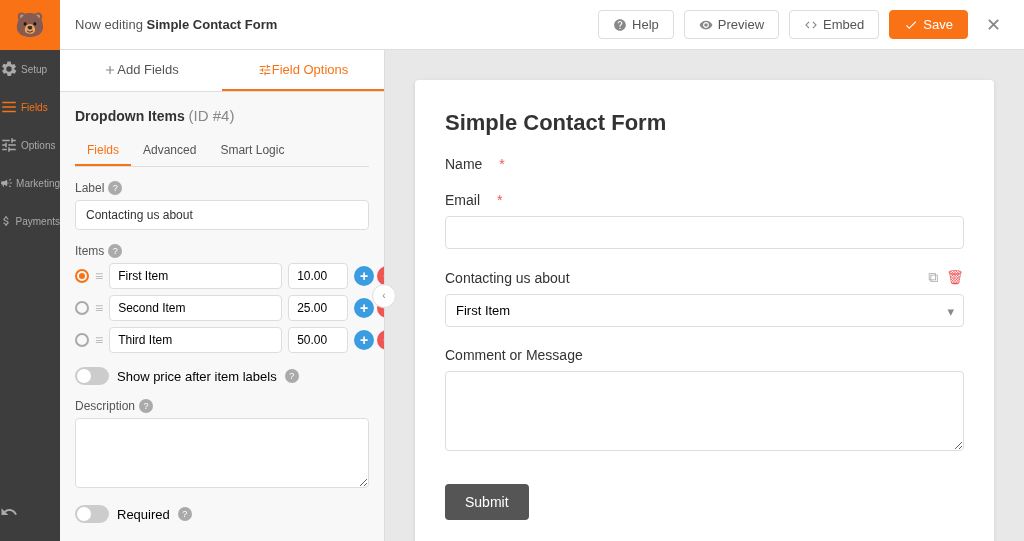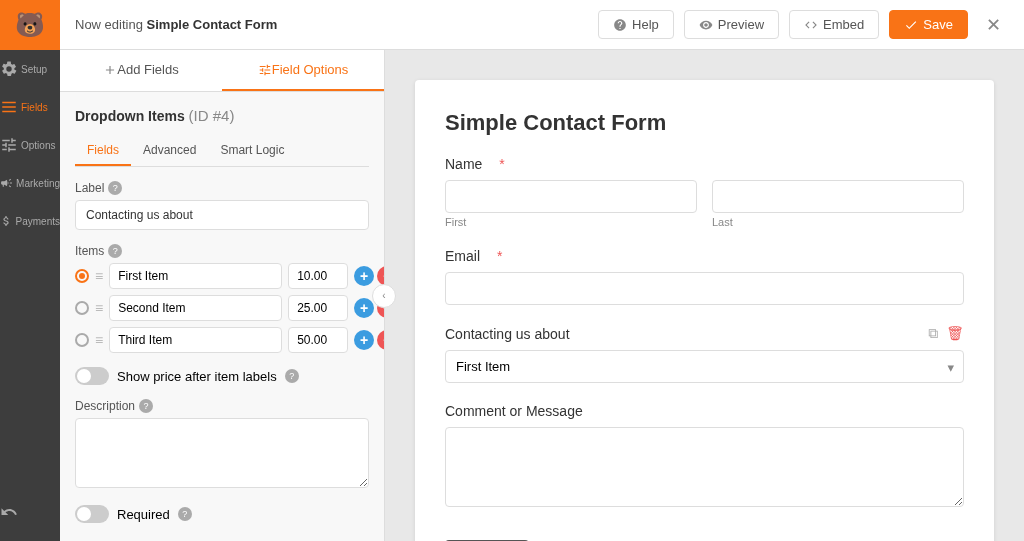--- a/index.html
+++ b/index.html
@@ -603,30 +603,20 @@
   <div class="right-panel">
     <div class="form-preview">
       <div class="form-preview-title">Simple Contact Form</div>
 
       
       <div class="preview-field">
         <div class="preview-label">
           <span>Name</span>
           <span class="required-star">*</span>
         </div>
-        <div class="preview-input-row">
-          <div class="preview-input-group">
-            <input class="preview-input" type="text" style="">
-            <div class="preview-sub-label">First</div>
-          </div>
-          <div class="preview-input-group">
-            <input class="preview-input" type="text" style="">
-            <div class="preview-sub-label">Last</div>
-          </div>
-        </div>
       </div>
 
       
       <div class="preview-field">
         <div class="preview-label">
           <span>Email</span>
           <span class="required-star">*</span>
         </div>
         <input class="preview-input" type="email" style="width: 100%;">
       </div>

